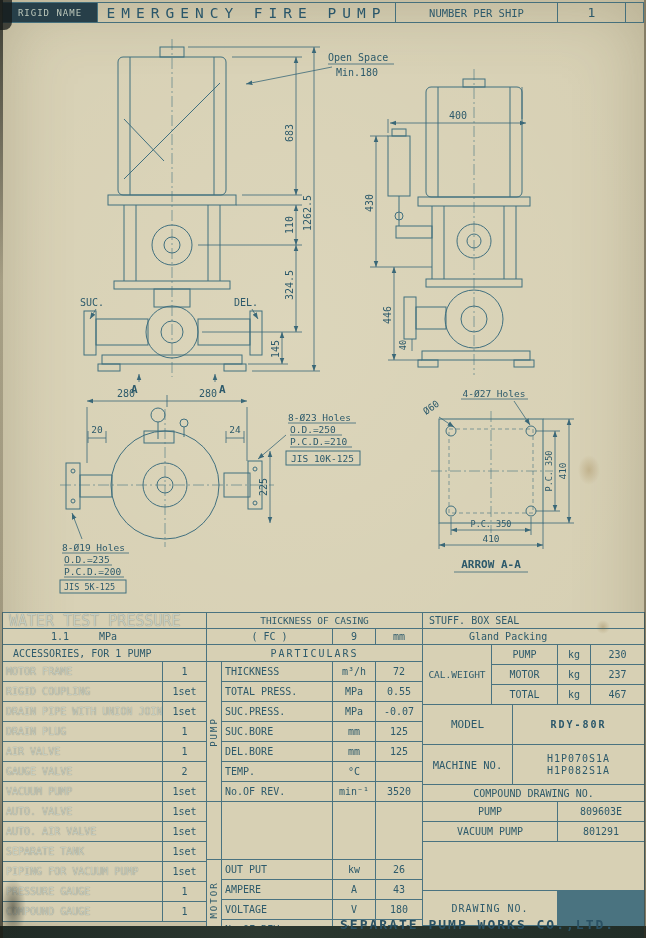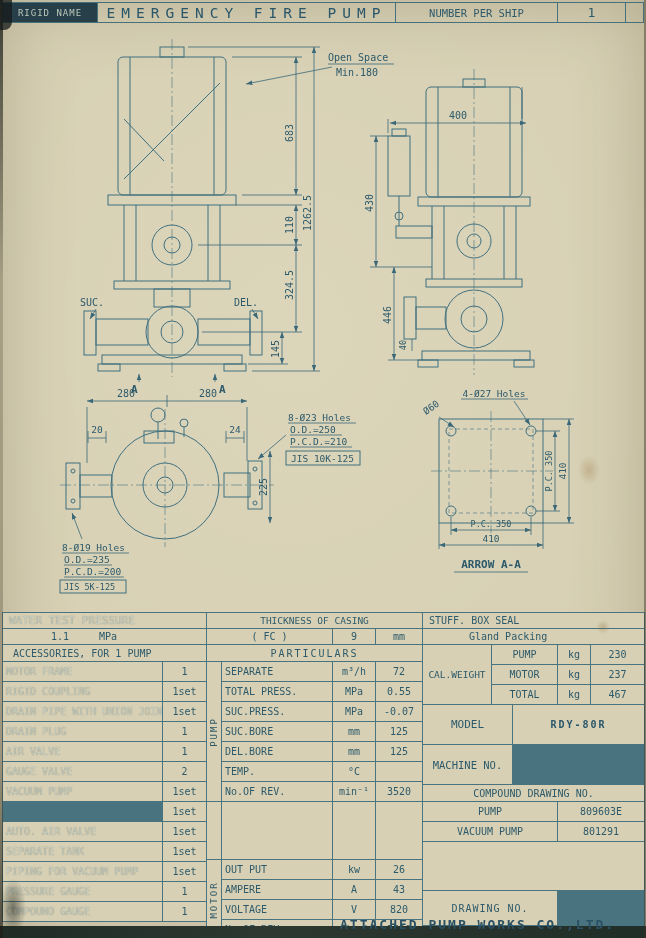--- a/index.html
+++ b/index.html
@@ -271,40 +271,41 @@
       <line class="dim" x1="437" y1="500" x2="437" y2="526"></line>
       <line class="dim" x1="541" y1="500" x2="541" y2="526"></line>
       <line class="dim" x1="437" y1="522" x2="541" y2="522" marker-start="url(#ma)" marker-end="url(#ma)"></line>
       <text class="t9" text-anchor="middle" x="489" y="519">410</text>
       <text class="t11" text-anchor="middle" x="489" y="545">ARROW A-A</text>
       <line class="dim" x1="452" y1="549" x2="526" y2="549"></line>
     </g>
   </svg>
 
   <div class="grid grid-left">
-    <div class="dark padl" style="grid-area:1/1/2/3;font-size:11px">WATER TEST PRESSURE</div>
+    <div class="dark padl" style="grid-area:1/1/2/3;font-size:15px">WATER TEST PRESSURE</div>
     <div class="wtp" style="grid-area:2/1/3/3">
       <span>1.1</span>
       <span>MPa</span>
     </div>
     <div class="acch" style="grid-area:3/1/4/3">ACCESSORIES, FOR 1 PUMP</div>
     <div class="dark lab" style="grid-area:4/1/5/2">MOTOR FRAME</div>
     <div class="ctr" style="grid-area:4/2/5/3">1</div>
     <div class="dark lab" style="grid-area:5/1/6/2">RIGID COUPLING</div>
     <div class="ctr" style="grid-area:5/2/6/3">1set</div>
     <div class="dark lab" style="grid-area:6/1/7/2">DRAIN PIPE WITH UNION JOINT</div>
     <div class="ctr" style="grid-area:6/2/7/3">1set</div>
     <div class="dark lab" style="grid-area:7/1/8/2">DRAIN PLUG</div>
     <div class="ctr" style="grid-area:7/2/8/3">1</div>
     <div class="dark lab" style="grid-area:8/1/9/2">AIR VALVE</div>
     <div class="ctr" style="grid-area:8/2/9/3">1</div>
     <div class="dark lab" style="grid-area:9/1/10/2">GAUGE VALVE</div>
     <div class="ctr" style="grid-area:9/2/10/3">2</div>
     <div class="dark lab" style="grid-area:10/1/11/2">VACUUM PUMP</div>
     <div class="ctr" style="grid-area:10/2/11/3">1set</div>
+    <div class="dark lab" style="grid-area:11/1/12/2">AUTO. VALVE</div>
     <div class="ctr" style="grid-area:11/2/12/3">1set</div>
     <div class="dark lab" style="grid-area:12/1/13/2">AUTO. AIR VALVE</div>
     <div class="ctr" style="grid-area:12/2/13/3">1set</div>
     <div class="dark lab" style="grid-area:13/1/14/2">SEPARATE TANK</div>
     <div class="ctr" style="grid-area:13/2/14/3">1set</div>
     <div class="dark lab" style="grid-area:14/1/15/2">PIPING FOR VACUUM PUMP</div>
     <div class="ctr" style="grid-area:14/2/15/3">1set</div>
     <div class="dark lab" style="grid-area:15/1/16/2">PRESSURE GAUGE</div>
     <div class="ctr" style="grid-area:15/2/16/3">1</div>
     <div class="dark lab" style="grid-area:16/1/17/2">COMPOUND GAUGE</div>
@@ -314,21 +315,21 @@
   <div class="grid grid-mid">
     <div class="ctr" style="grid-area:1/1/2/5;font-size:9.5px">THICKNESS OF CASING</div>
     <div class="ctr" style="grid-area:2/1/3/3">(  FC  )</div>
     <div class="ctr" style="grid-area:2/3/3/4">9</div>
     <div class="ctr" style="grid-area:2/4/3/5">mm</div>
     <div class="ctr" style="grid-area:3/1/4/5;letter-spacing:2px">PARTICULARS</div>
 
     <div class="vcell" style="grid-area:4/1/11/2">
         <span class="vtext">PUMP</span>
       </div>
-    <div class="lab" style="grid-area:4/2/5/3">SEPARATE</div>
+    <div class="lab" style="grid-area:4/2/5/3">THICKNESS</div>
     <div class="ctr t9" style="grid-area:4/3/5/4">m³/h</div>
     <div class="ctr" style="grid-area:4/4/5/5">72</div>
     <div class="lab" style="grid-area:5/2/6/3">TOTAL PRESS.</div>
     <div class="ctr t9" style="grid-area:5/3/6/4">MPa</div>
     <div class="ctr" style="grid-area:5/4/6/5">0.55</div>
     <div class="lab" style="grid-area:6/2/7/3">SUC.PRESS.</div>
     <div class="ctr t9" style="grid-area:6/3/7/4">MPa</div>
     <div class="ctr" style="grid-area:6/4/7/5">-0.07</div>
     <div class="lab" style="grid-area:7/2/8/3">SUC.BORE</div>
     <div class="ctr t9" style="grid-area:7/3/8/4">mm</div>
@@ -352,21 +353,21 @@
         <span class="vtext">MOTOR</span>
       </div>
     <div class="lab" style="grid-area:12/2/13/3">OUT PUT</div>
     <div class="ctr t9" style="grid-area:12/3/13/4">kw</div>
     <div class="ctr" style="grid-area:12/4/13/5">26</div>
     <div class="lab" style="grid-area:13/2/14/3">AMPERE</div>
     <div class="ctr t9" style="grid-area:13/3/14/4">A</div>
     <div class="ctr" style="grid-area:13/4/14/5">43</div>
     <div class="lab" style="grid-area:14/2/15/3">VOLTAGE</div>
     <div class="ctr t9" style="grid-area:14/3/15/4">V</div>
-    <div class="ctr" style="grid-area:14/4/15/5">820</div>
+    <div class="ctr" style="grid-area:14/4/15/5">180</div>
     <div class="lab" style="grid-area:15/2/16/3">No.OF REV.</div>
     <div class="ctr t9" style="grid-area:15/3/16/4">min⁻¹</div>
     <div class="ctr" style="grid-area:15/4/16/5">3520</div>
   </div>
 
   <div class="grid grid-right">
     <div class="padl" style="grid-area:1/1/2/6">STUFF. BOX SEAL</div>
     <div class="gland" style="grid-area:2/1/3/6">Gland Packing</div>
 
     <div class="ctr" style="grid-area:3/1/6/2;font-size:9.5px">CAL.WEIGHT</div>
@@ -377,34 +378,38 @@
     <div class="ctr t9" style="grid-area:4/4/5/5">kg</div>
     <div class="ctr" style="grid-area:4/5/5/6">237</div>
     <div class="ctr" style="grid-area:5/2/6/4">TOTAL</div>
     <div class="ctr t9" style="grid-area:5/4/6/5">kg</div>
     <div class="ctr" style="grid-area:5/5/6/6">467</div>
 
     <div class="ctr" style="grid-area:6/1/7/3;font-size:11px">MODEL</div>
     <div class="ctr big" style="grid-area:6/3/7/6">RDY-80R</div>
 
     <div class="ctr" style="grid-area:7/1/8/3;font-size:10.5px">MACHINE NO.</div>
+    <div class="mno" style="grid-area:7/3/8/6">
+      <span>H1P070S1A</span>
+      <span>H1P082S1A</span>
+    </div>
 
     <div class="ctr t9" style="grid-area:8/1/9/6">COMPOUND DRAWING NO.</div>
     <div class="ctr" style="grid-area:9/1/10/4">PUMP</div>
     <div class="ctr" style="grid-area:9/4/10/6">809603E</div>
     <div class="ctr" style="grid-area:10/1/11/4">VACUUM PUMP</div>
     <div class="ctr" style="grid-area:10/4/11/6">801291</div>
 
     <div style="grid-area:11/1/12/6"></div>
 
     <div class="ctr dno" style="grid-area:12/1/13/4">DRAWING NO.</div>
   </div>
 
   <div class="stain1"></div>
   <div class="stain2"></div>
   <div class="band"></div>
   <div class="smudge-bl"></div>
   <div class="edge-l"></div>
   <div class="edge-r"></div>
   <div class="corner-tl"></div>
-  <div class="footer">ATTACHED PUMP WORKS CO.,LTD.</div>
+  <div class="footer">SEPARATE PUMP WORKS CO.,LTD.</div>
 
 </div>
 
 </body></html>

